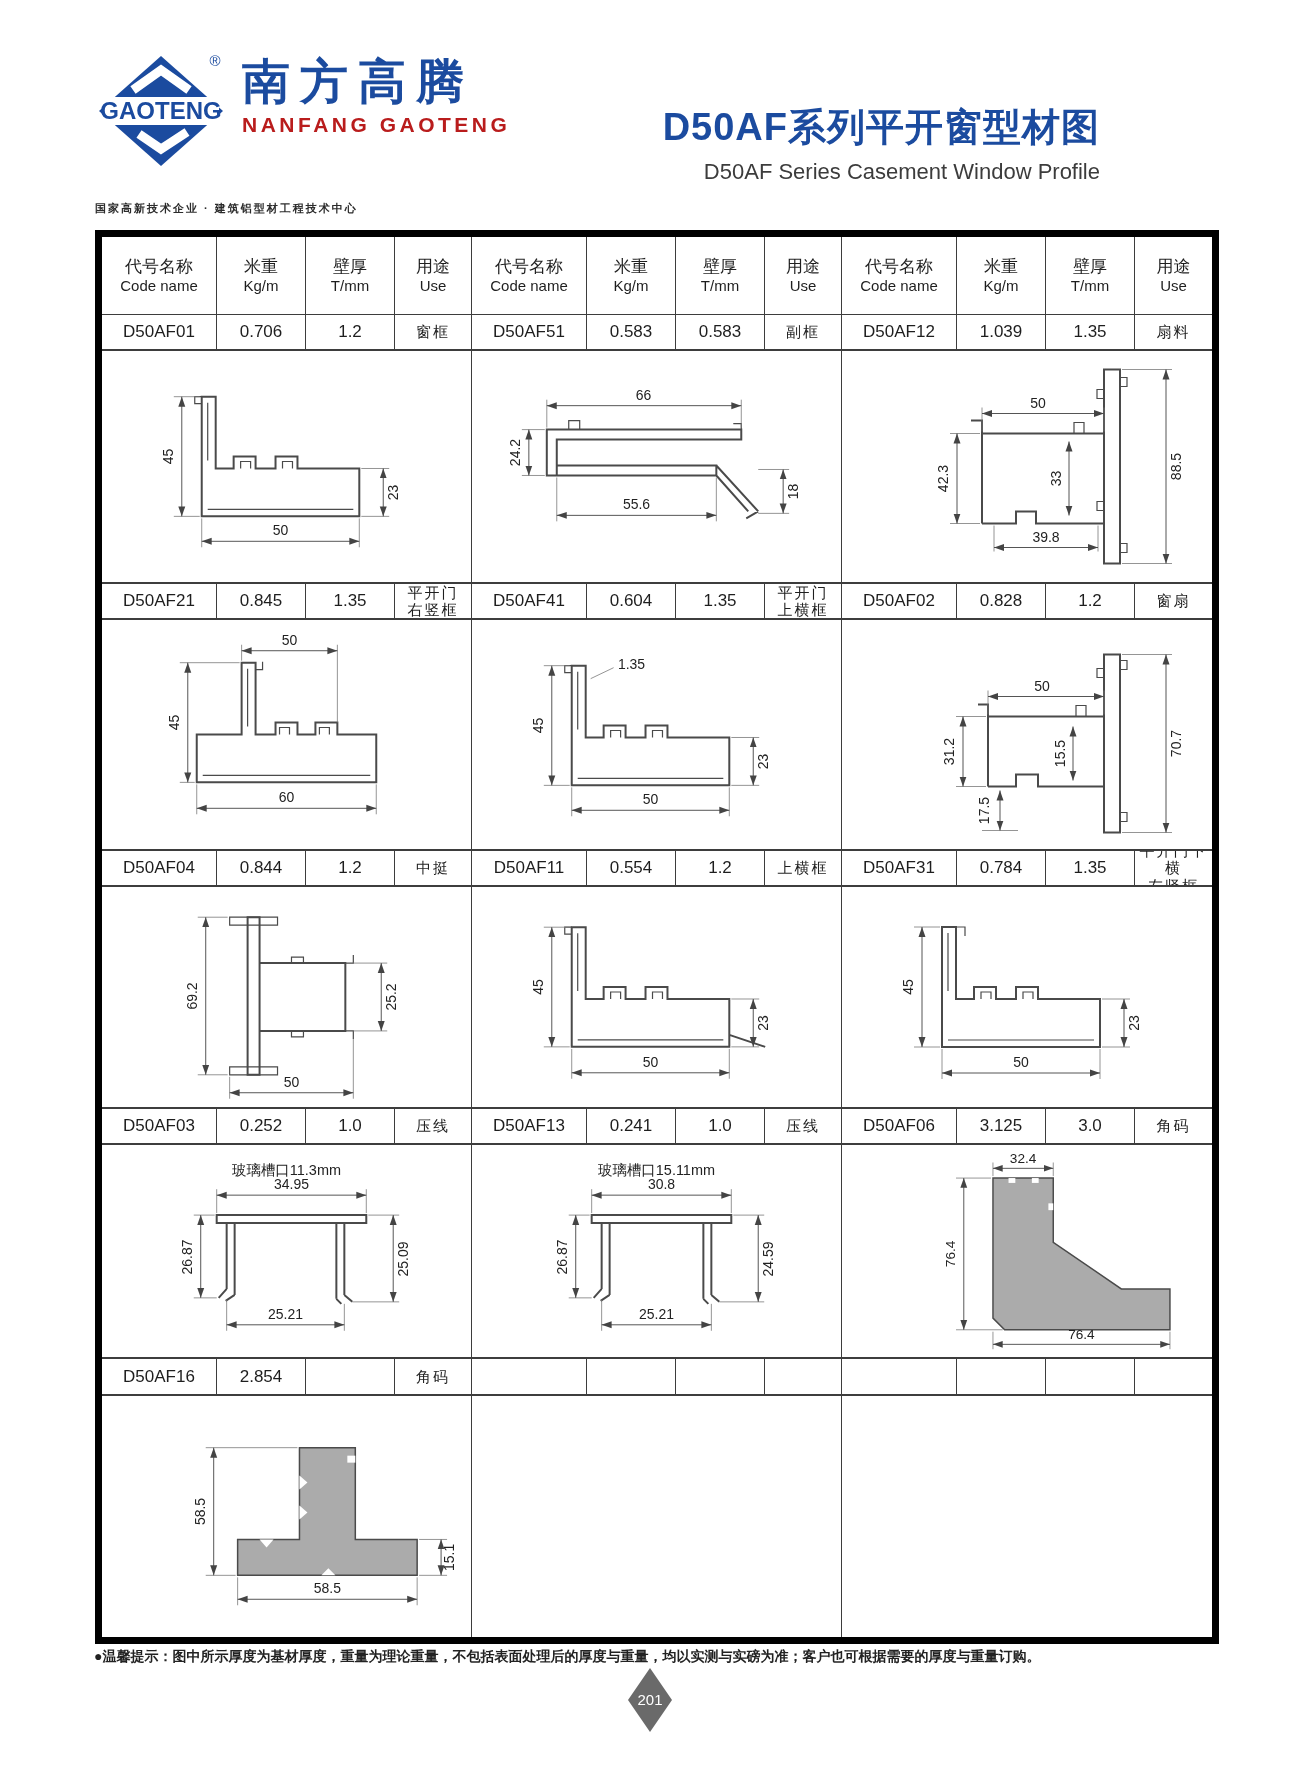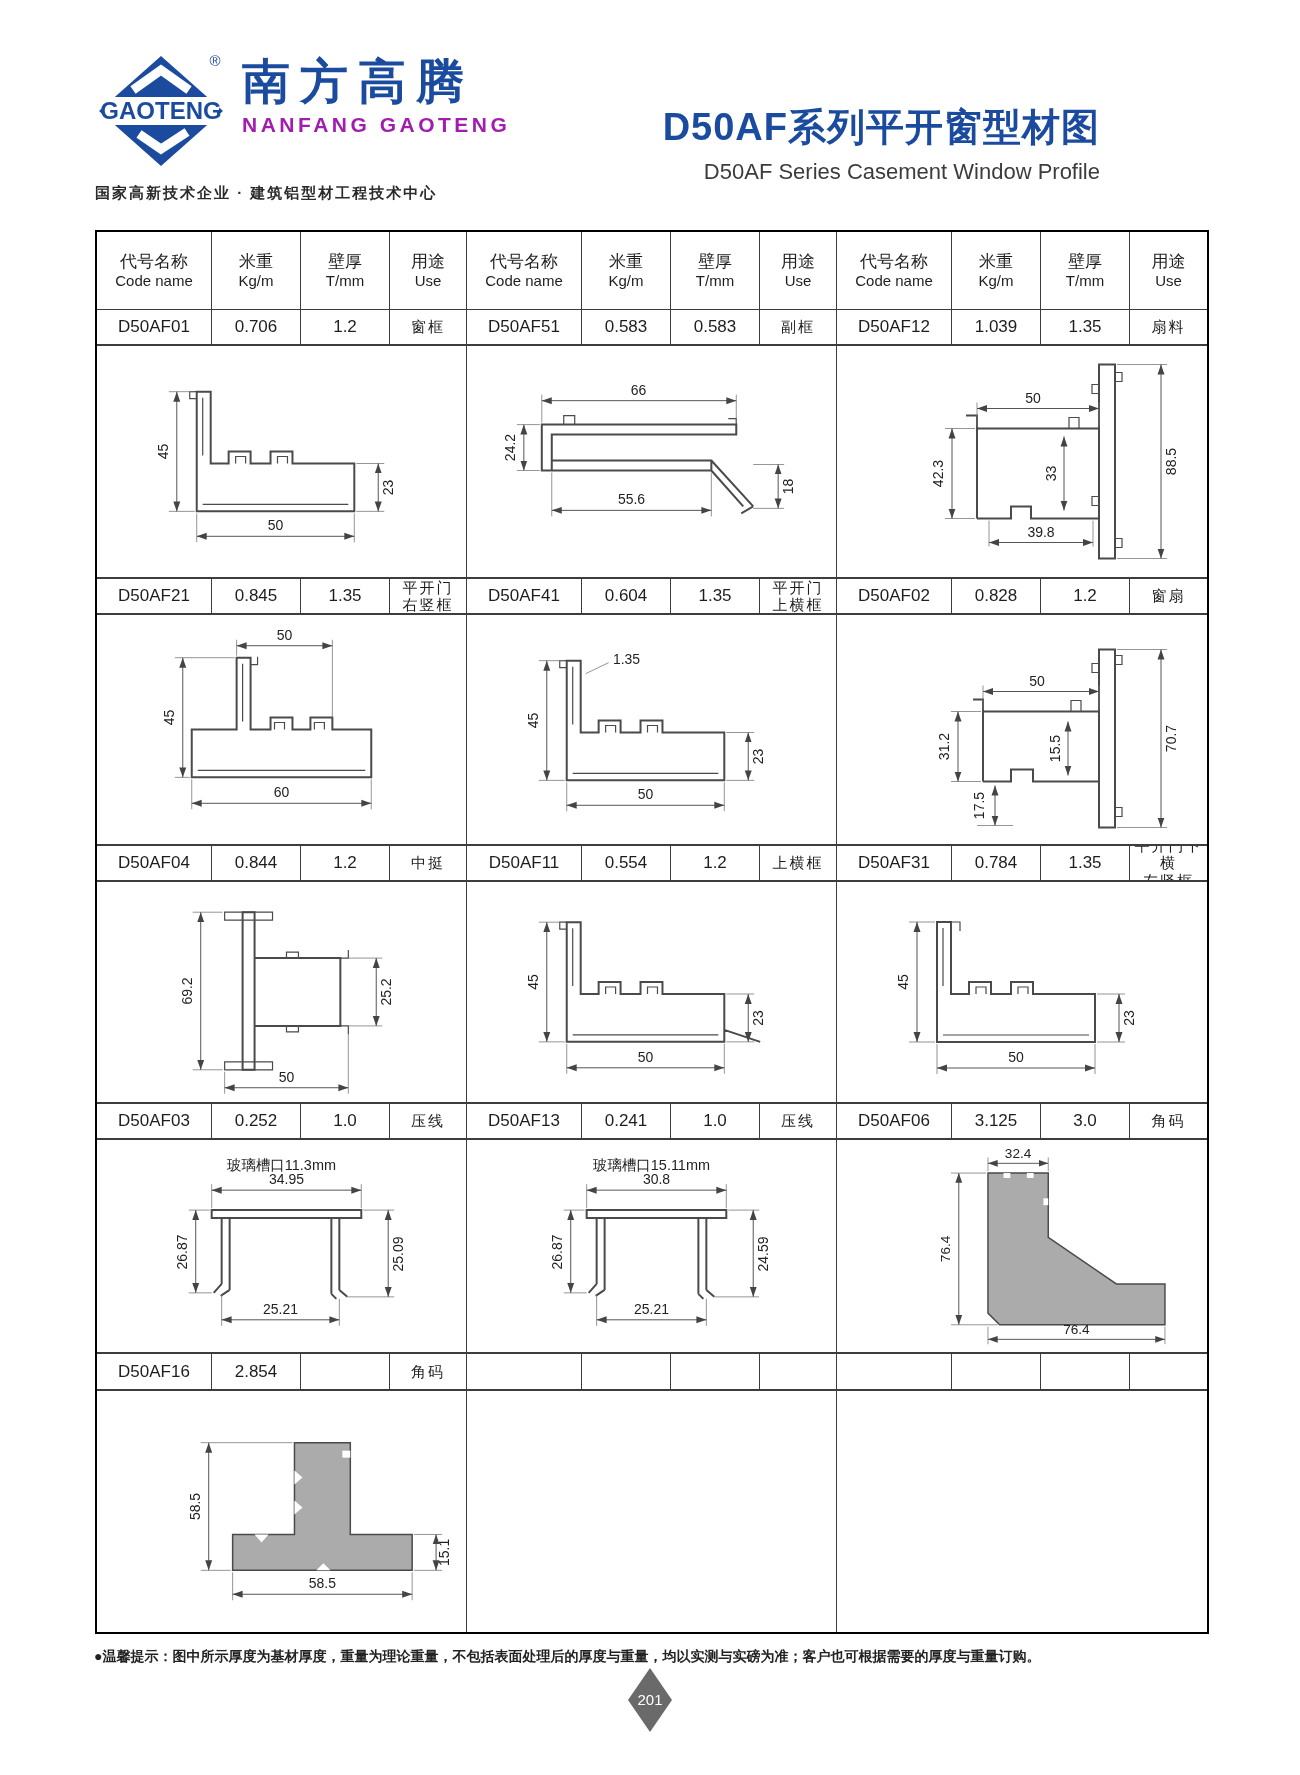--- a/index.html
+++ b/index.html
@@ -2,27 +2,27 @@
 <html><head>
 <meta charset="utf-8">
 <style>
   html,body{margin:0;padding:0;background:#e8e8e8;}
   .page{position:relative;width:1300px;height:1775px;background:#ffffff;overflow:hidden;
         font-family:"Liberation Sans",sans-serif;color:#1e1e1e;}
   
   .logo{position:absolute;left:95px;top:50px;}
   .brand{position:absolute;left:242px;top:56px;}
   .brand-cn{font-size:48px;font-weight:bold;color:#1b4b9f;letter-spacing:10px;line-height:1.1;}
-  .brand-en{font-size:21px;font-weight:bold;color:#a21caf;letter-spacing:3.5px;margin-top:4px;}
-  .tagline{position:absolute;left:95px;top:184px;font-size:15px;font-weight:bold;color:#2b2b2b;letter-spacing:2px;}
+  .brand-en{font-size:21px;font-weight:bold;color:#b91c1c;letter-spacing:3.5px;margin-top:4px;}
+  .tagline{position:absolute;left:95px;top:201px;font-size:11px;font-weight:bold;color:#2b2b2b;letter-spacing:2px;}
   .titleblock{position:absolute;right:200px;top:106px;text-align:right;}
   .title-cn{font-size:38px;font-weight:bold;color:#1b4b9f;letter-spacing:1px;line-height:1.15;margin-left:17px;}
   .title-en{font-size:22px;color:#3c3c3c;margin-top:9px;}
   
-  .tbl{position:absolute;left:95px;top:230px;width:1110px;border:2px solid #000000;
+  .tbl{position:absolute;left:95px;top:230px;width:1110px;border:7px solid #000000;
        display:grid;
        grid-template-columns:115px 89px 89px 77px 115px 89px 89px 77px 115px 89px 89px 77px;
        grid-template-rows:78px 36px 233px 36px 231px 36px 222px 36px 214px 37px 241px;}
   .c{border-right:1px solid #3d3d3d;border-bottom:1px solid #3d3d3d;box-sizing:border-box;
      display:flex;flex-direction:column;align-items:center;justify-content:center;overflow:hidden;}
   .le{border-right:none;}
   .hc .h-cn{font-size:17px;color:#1e1e1e;line-height:1.25;}
   .hc .h-en{font-size:15px;color:#1e1e1e;line-height:1.2;}
   .dc{border-bottom:2px solid #3d3d3d;font-size:17px;text-align:center;}
   .dc.use{font-size:15px;line-height:1.15;white-space:pre-line;text-align:center;letter-spacing:2px;}

